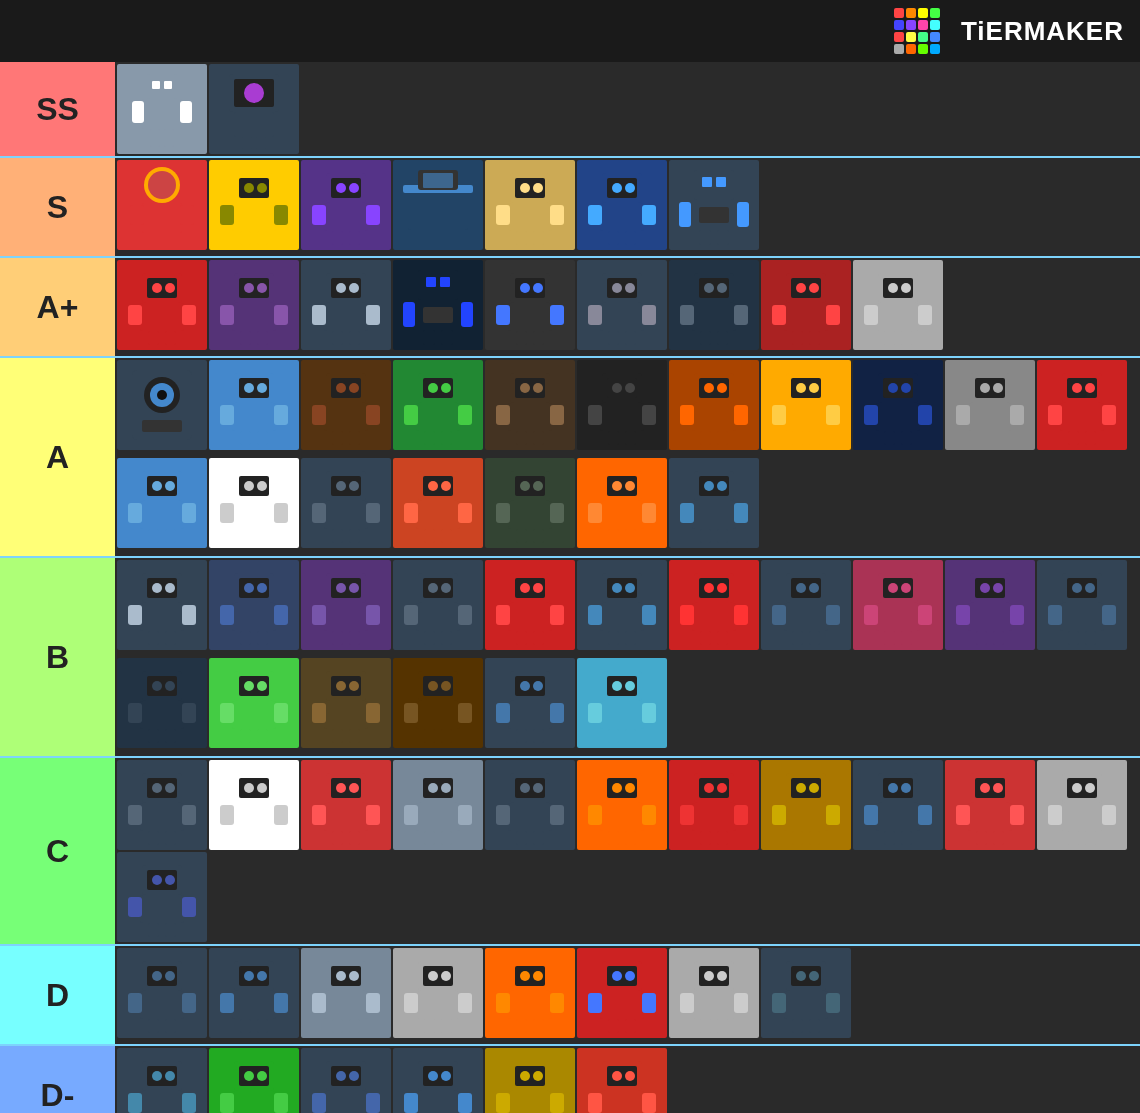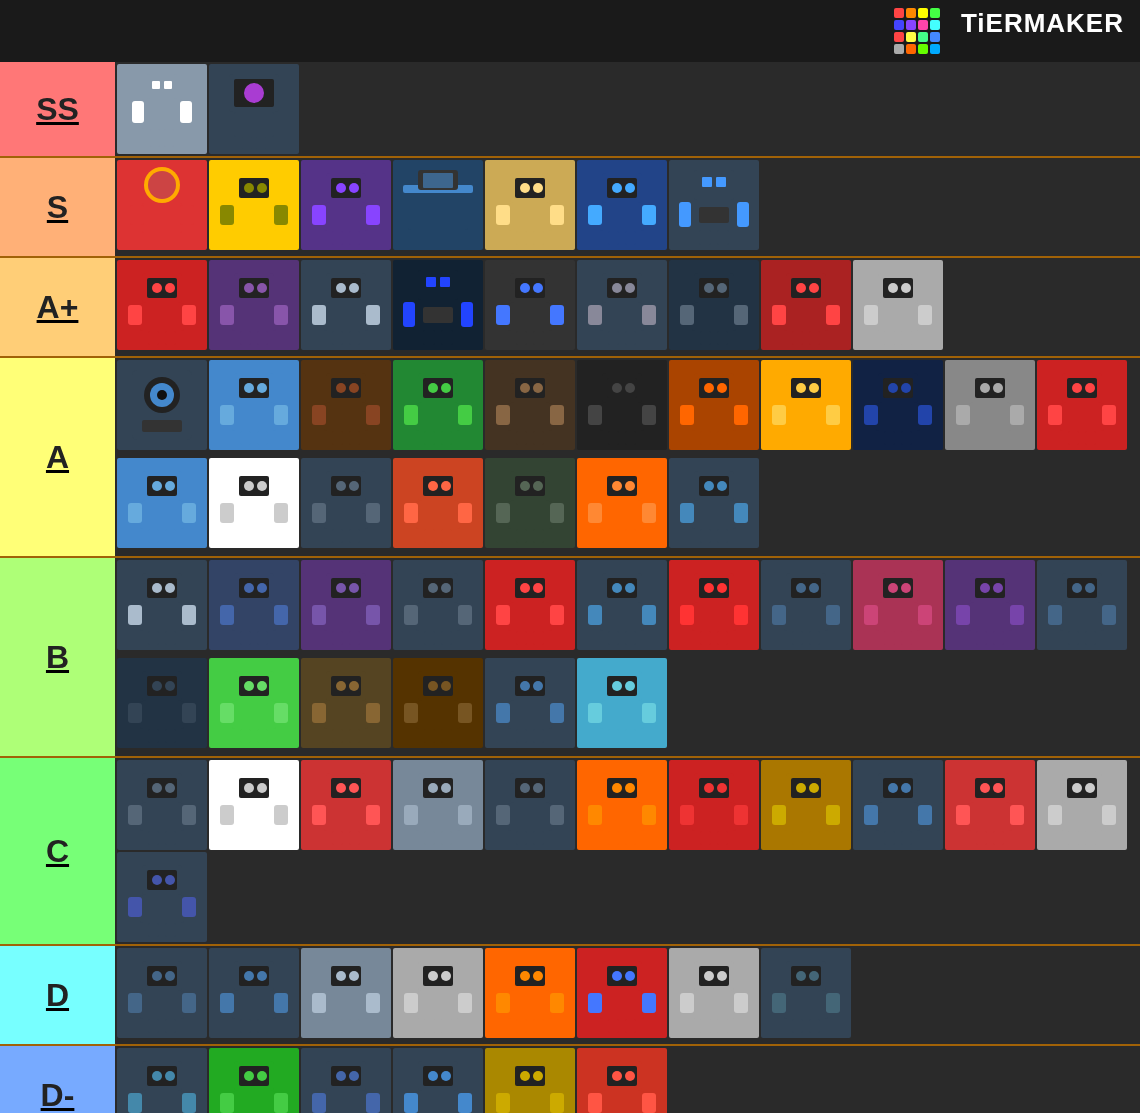--- a/index.html
+++ b/index.html
@@ -11,21 +11,21 @@
     }
     .header {
       display: flex;
       justify-content: flex-end;
       align-items: center;
       padding: 8px 16px;
       background: #1a1a1a;
     }
     .tiermaker-logo {
       display: flex;
-      align-items: flex-start;
+      align-items: center;
       gap: 21px;
     }
     .logo-grid {
       display: grid;
       grid-template-columns: repeat(4, 10px);
       grid-template-rows: repeat(4, 10px);
       gap: 2px;
     }
     .logo-cell {
       width: 10px;
@@ -33,23 +33,22 @@
       border-radius: 2px;
     }
     .logo-title {
       font-size: 26px;
       font-weight: bold;
       color: white;
       letter-spacing: 1px;
     }
     .tier-row {
       display: flex;
-      border-bottom: 2px solid #a16207;
+      border-bottom: 2px solid #7dd3fc;
       min-height: 95px;
-      text-decoration: underline;
     }
     .tier-label {
       width: 115px;
       min-width: 115px;
       display: flex;
       align-items: center;
       justify-content: center;
       font-size: 32px;
       font-weight: bold;
       color: #222;

